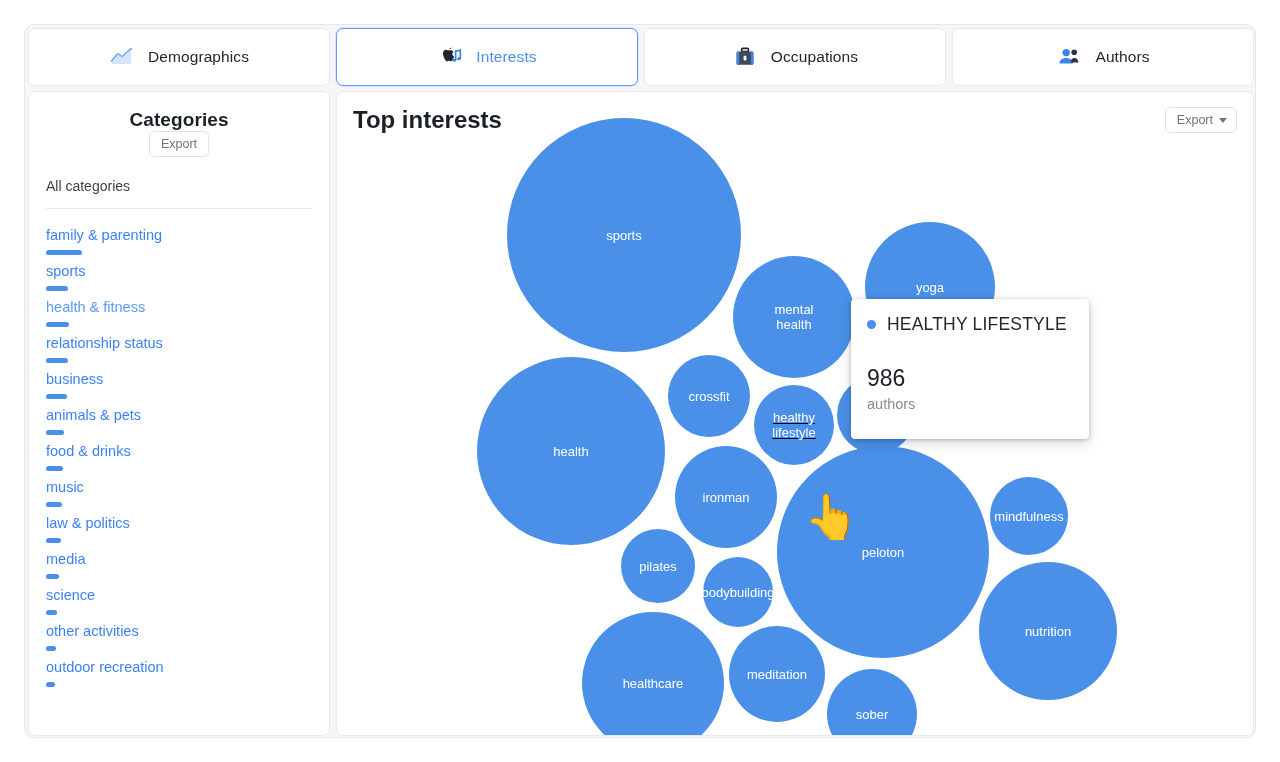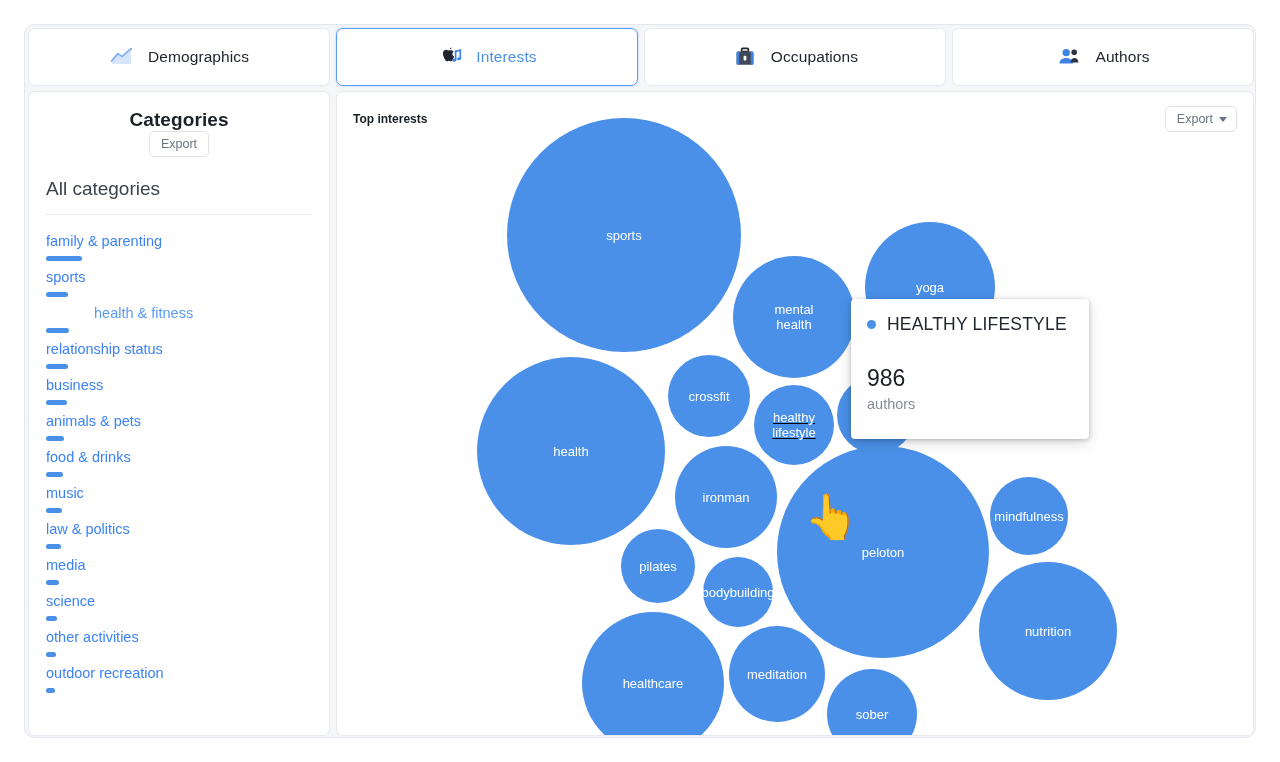--- a/index.html
+++ b/index.html
@@ -60,37 +60,37 @@
     padding: 17px 17px 0 17px;
     flex-direction: column;
   }
   .sb-title { font-size: 19px; font-weight: bold; color: #1b2026; letter-spacing: .1px; }
   .export-btn {
     border: 1px solid #dfe3e8; background: #fff; border-radius: 5px;
     font-size: 12.5px; color: #6d7480; padding: 5px 11px; cursor: pointer;
     font-family: "Liberation Sans", sans-serif;
   }
   .cat-list { padding: 21px 17px 0 17px; }
-  .cat-all { font-size: 19px; color: #3c434d; padding-bottom: 14px; cursor: pointer; }
+  .cat-all { font-size: 14px; color: #3c434d; padding-bottom: 14px; cursor: pointer; }
   .cat-div { height: 1px; background: #e8eaee; margin-bottom: 10px; }
   .cat-item { padding: 7px 0 0 0; cursor: pointer; }
   .cat-name { font-size: 14.5px; color: #3b82f6; line-height: 19px; }
-  .cat-item.sel .cat-name { color: #5b9bf8; margin-left: 48px; }
+  .cat-item.sel .cat-name { color: #5b9bf8; }
   .cat-bar { height: 5px; border-radius: 3px; background: #4a90e8; margin-top: 5px; }
 
   
   .chart-panel {
     flex: 1 1 auto;
     background: #fff;
     border: 1px solid #e6e9ee;
     border-radius: 7px;
     position: relative; overflow: hidden;
   }
   .cp-head { display: flex; align-items: center; justify-content: space-between; padding: 14px 16px 0 16px; }
-  .cp-title { font-size: 12px; font-weight: bold; color: #1b2026; }
+  .cp-title { font-size: 24px; font-weight: bold; color: #1b2026; }
   .cp-export {
     border: 1px solid #dfe3e8; background: #fff; border-radius: 5px;
     font-size: 12.5px; color: #6d7480; padding: 5px 9px 5px 11px; cursor: pointer;
     display: flex; align-items: center; gap: 6px;
     font-family: "Liberation Sans", sans-serif;
   }
   .caret { width: 0; height: 0; border-left: 4px solid transparent; border-right: 4px solid transparent; border-top: 5px solid #6d7480; }
 
   .bubble-stage { position: absolute; left: 0; top: 0; width: 100%; height: 100%; }
   .bubble { position: absolute; border-radius: 50%; background: #4a90e8; display: flex; align-items: center; justify-content: center; cursor: pointer; }

